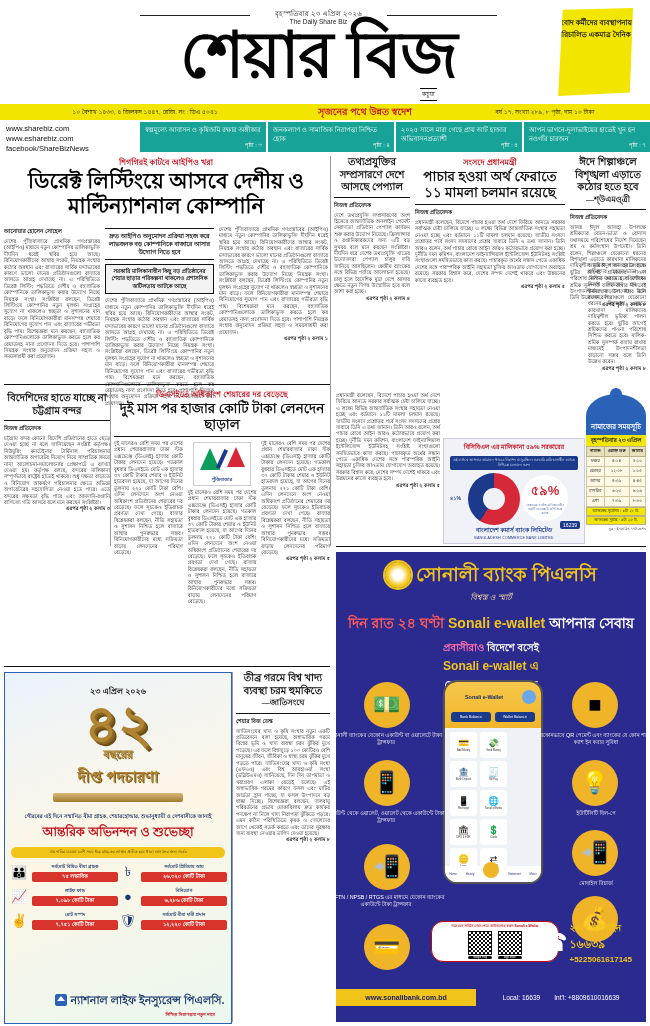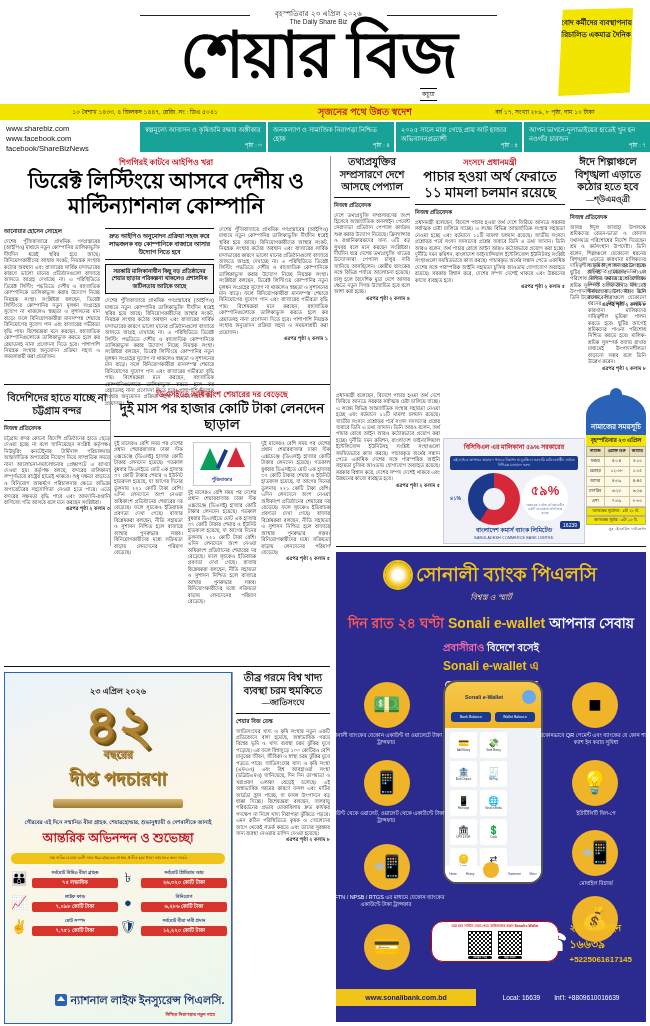--- a/index.html
+++ b/index.html
@@ -76,21 +76,21 @@
   .prayer .note{background:#f2e500;font-size:3.8px;line-height:5px;text-align:center;padding:1px;border:.5px solid #b9b08a;}
   .prayer .src{font-size:3.6px;text-align:right;margin-top:1px;}
 
   
   .ad-nli{position:absolute;left:4px;top:672px;width:226px;height:350px;border:1px solid #2a62b8;
     background:linear-gradient(160deg,#eaf3fb 0%,#fdf6e6 45%,#eaf7ef 100%);overflow:hidden;}
   .ad-nli .date{text-align:center;font-size:8px;font-weight:bold;color:#111;margin-top:12px;}
   .big42{text-align:center;font-size:52px;line-height:50px;font-weight:bold;color:#b08432;font-family:"Liberation Serif",serif;margin-top:2px;
     text-shadow:2px 2px 0 #8a6620,4px 4px 0 #6d4f16;}
   .nli-l1{text-align:center;font-size:11px;font-weight:bold;color:#b08432;margin-top:-4px;text-shadow:1px 1px 0 #7a5a18;}
-  .nli-l2{text-align:center;font-size:18px;font-weight:bold;color:#b08432;text-shadow:1px 1px 0 #7a5a18;}
+  .nli-l2{text-align:center;font-size:15px;font-weight:bold;color:#b08432;text-shadow:1px 1px 0 #7a5a18;}
   .nli-plinth{width:130px;height:9px;margin:3px auto 0;background:linear-gradient(#d8b878,#a07c30);border-radius:2px;}
   .nli-greet{text-align:center;font-size:5.4px;line-height:8px;color:#1f3a6e;font-weight:bold;margin-top:10px;}
   .nli-big{text-align:center;font-size:12.5px;font-weight:bold;color:#c1121f;margin-top:3px;}
   .nli-strip{margin:4px 6px 0;background:#f0c419;border-radius:8px;font-size:4px;text-align:center;padding:2px 4px;color:#3a2c00;}
   .nli-grid{display:flex;flex-wrap:wrap;margin:4px 4px 0;}
   .nli-cell{width:50%;display:flex;align-items:center;gap:3px;margin-bottom:4px;}
   .nli-ic{width:20px;height:20px;flex:0 0 20px;display:flex;align-items:center;justify-content:center;font-size:13px;color:#1f3a6e;}
   .nli-tx{flex:1;}
   .nli-tx .cap{font-size:4.6px;font-weight:bold;color:#1f3a6e;text-align:center;}
   .nli-tx .val{background:#d9342b;color:#fff;font-size:5.2px;font-weight:bold;text-align:center;border-radius:2px;padding:1px 0;margin-top:1px;}
@@ -161,21 +161,21 @@
 
     <div class="mh-bar">
       <div class="l">১০ বৈশাখ ১৪৩৩, ৪ জিলকদ ১৪৪৭, রেজি. নং : ডিএ ৫০৪১</div>
       <div class="c">সৃজনের পথে উন্নত স্বদেশ</div>
       <div class="r">বর্ষ ১৭, সংখ্যা ২৮৯, ৮ পৃষ্ঠা, দাম ১০ টাকা</div>
     </div>
 
     <div class="mh-teasers">
       <div class="mh-web">
         <div>www.sharebiz.com</div>
-        <div>www.facebook.com</div>
+        <div>www.esharebiz.com</div>
         <div>facebook/ShareBizNews</div>
       </div>
       <div class="tz">
         <div class="tt">স্বল্পমূল্যে আবাসন ও কৃষিজমি রক্ষার অঙ্গীকার</div>
         <div class="pg">পৃষ্ঠা : ৩</div>
       </div>
       <div class="tz">
         <div class="tt">জনকল্যাণ ও সামাজিক নিরাপত্তা নিশ্চিত হোক</div>
         <div class="pg">পৃষ্ঠা : ৪</div>
       </div>

